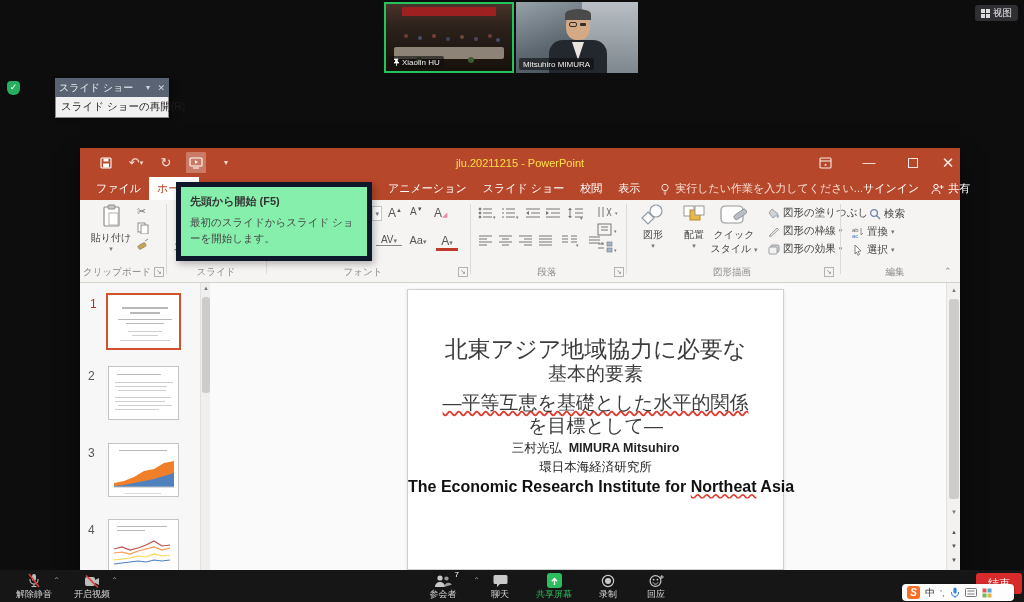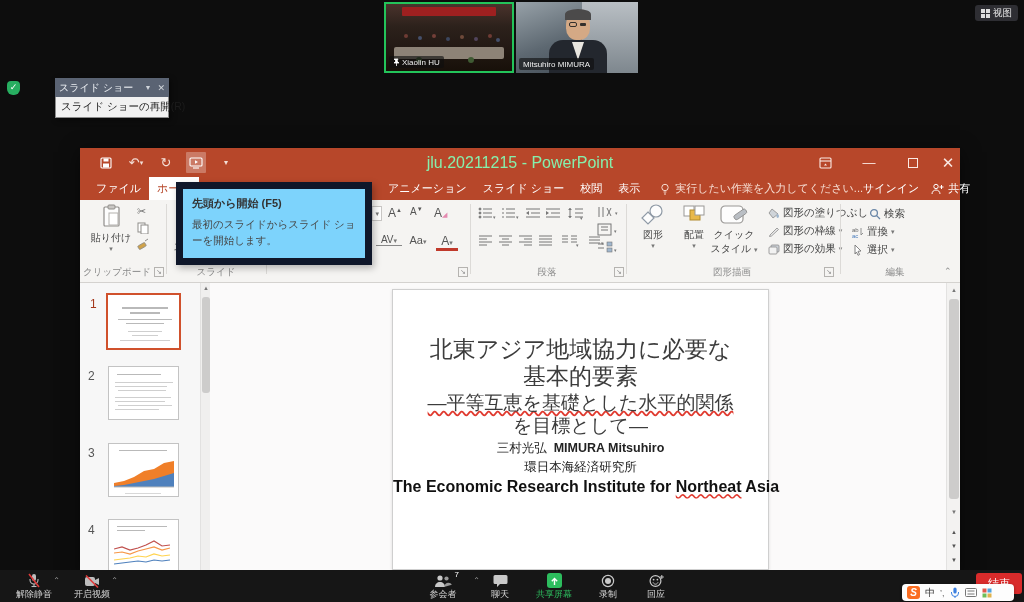--- a/index.html
+++ b/index.html
@@ -20,21 +20,21 @@
   #ss-popup .hd { height:19px; background:#5a6373; display:flex; align-items:center; color:#eef1f5; font-size:10px; padding:0 4px; }
   #ss-popup .bd { height:21px; background:#f1f1f1; border:1px solid #8c8c8c; border-top:none;
     display:flex; align-items:center; padding:0 5px; font-size:10.5px; color:#1c1c1c; white-space:nowrap; }
 
   
   #ppt { left:80px; top:148px; width:880px; height:427px; background:#fff; box-shadow:0 4px 18px rgba(0,0,0,.55); }
   #ppt-title { height:29px; background:#b7472a; display:flex; align-items:center; color:#fff; position:relative; }
   .qat { display:flex; align-items:center; gap:10px; padding-left:16px; color:#f3ded6; }
   .qat .qbtn { display:flex; align-items:center; justify-content:center; width:20px; height:21px; font-size:13px; }
   .qat .hl { background:rgba(255,255,255,.28); border-radius:1px; }
-  #win-title { position:absolute; left:0; right:0; text-align:center; font-size:16px; color:#86efac; pointer-events:none; }
+  #win-title { position:absolute; left:0; right:0; text-align:center; font-size:11px; color:#fde047; pointer-events:none; }
   .winctl { position:absolute; top:0; height:29px; display:flex; align-items:center; justify-content:center; color:#fbeae4; }
 
   #tab-row { height:23px; background:#b7472a; display:flex; align-items:center; padding-left:8px; position:relative; }
   .tab { padding:0 8px; font-size:11px; color:#fff; line-height:23px; white-space:nowrap; }
   .tab.active { background:#fff; color:#b7472a; }
   #tellme { display:flex; align-items:center; gap:5px; margin-left:12px; color:#f6ddd2; font-size:11px; white-space:nowrap; }
   #tab-right { margin-left:auto; display:flex; align-items:center; gap:12px; padding-right:10px; color:#fff; font-size:11px; white-space:nowrap; }
 
   #ribbon { position:relative; height:83px; background:#f5f4f2; border-bottom:1px solid #d4d2cf; font-size:10px; color:#444; }
   .vsep { position:absolute; top:4px; height:70px; width:1px; background:#dcdad7; }
@@ -52,29 +52,29 @@
   #content { position:absolute; left:0; top:135px; width:880px; height:292px; background:#fbfafa; }
   #thumbs { position:absolute; left:0; top:0; width:120px; height:292px; background:#f7f7f7; }
   .tnum { position:absolute; font-size:12px; color:#555; }
   .tnum.sel { color:#a4381c; }
   .thumb { position:absolute; background:#fff; border:1px solid #c3c3c3; overflow:hidden; }
   .thumb.sel { border:2px solid #d0512c; }
   .tl { position:absolute; background:#b9b9b9; height:2px; }
   .tscroll { position:absolute; left:120px; top:0; width:10px; height:292px; background:#f0efee; border-left:1px solid #e2e1e0; }
   .sbtn { width:10px; height:11px; font-size:6px; color:#777; text-align:center; line-height:11px; }
   #editor { position:absolute; left:130px; top:0; width:744px; height:292px; }
-  #slide { position:absolute; left:182px; top:6px; width:377px; height:281px; background:#fff;
+  #slide { position:absolute; left:197px; top:6px; width:377px; height:281px; background:#fff;
     border:1px solid #cfcfcf; box-shadow:0 1px 3px rgba(0,0,0,.12); text-align:center; color:#3c3c3c;text-decoration:underline; }
   .sq-err { text-decoration:underline; text-decoration-style:wavy; text-decoration-color:#e03a2f; text-decoration-skip-ink:none; }
   #rscroll { position:absolute; right:0; top:0; width:14px; height:292px; background:#f3f2f1; border-left:1px solid #e3e2e1; }
   #rscroll .sbtn { width:14px; }
   .sthumb { position:absolute; left:2px; width:10px; background:#cdcccb; border-radius:3px; }
 
   
-  #tooltip { position:absolute; left:96px; top:33px; width:196px; background:#7dd3fc; border:7px solid #0f172a;
+  #tooltip { position:absolute; left:96px; top:33px; width:196px; background:#86efac; border:5px solid #0f172a;
     box-shadow:2px 3px 7px rgba(0,0,0,.28); padding:7px 9px 9px; z-index:50; }
   #tooltip .tt-title { font-size:11px; font-weight:bold; color:#333; margin-bottom:6px; }
   #tooltip .tt-body { font-size:10.5px; color:#474747; line-height:1.5; }
 
   
   #zbar { position:absolute; left:0; top:570px; width:1024px; height:32px; background:#161616; }
   .zitem { position:absolute; top:2px; display:flex; flex-direction:column; align-items:center; color:#d5d5d5; font-size:9px; }
   .zitem .ic { height:16px; display:flex; align-items:flex-end; justify-content:center; position:relative; }
   .chev { position:absolute; font-size:8px; color:#9c9c9c; top:4px; }
   .badge7 { position:absolute; top:-2px; right:-7px; font-size:8px; color:#fff; }
@@ -284,20 +284,21 @@
       <span class="abs" style="left:330px; top:6px; font-size:10px; color:#555;">A<sup style="font-size:6px;">▼</sup></span>
       <span class="abs" style="left:354px; top:6px; font-size:12px; color:#555;">A<span style="font-size:7px; color:#e58ab0;">◢</span></span>
       <span class="fbtn" style="left:206px; font-weight:bold;">B</span>
       <span class="fbtn" style="left:223px; font-style:italic; font-family:'Liberation Serif',serif;">I</span>
       <span class="fbtn" style="left:239px; text-decoration:underline;">U</span>
       <span class="fbtn" style="left:256px; text-decoration:line-through;">S</span>
       <span class="fbtn" style="left:272px; width:22px; font-size:9px; text-decoration:line-through;">abe</span>
       <span class="fbtn nw" style="left:296px; width:26px; font-size:10px; border-bottom:1px solid #888;"><span>AV</span><span class="dv">▾</span></span>
       <span class="fbtn nw" style="left:326px; width:24px; font-size:11px;"><span>Aa</span><span class="dv">▾</span></span>
       <span class="fbtn nw" style="left:356px; width:22px; border-bottom:3px solid #c0392b;"><span>A</span><span class="dv">▾</span></span>
+      <span class="g-label" style="left:188px; width:190px;">フォント</span>
       <span class="launch" style="left:378px;">↘</span>
       <div class="vsep" style="left:390px;"></div>
 
       <span class="abs" style="left:398px; top:7px;">
         <svg width="18" height="13" viewBox="0 0 18 13">
             <g stroke="#777">
               <circle cx="2" cy="2" r="1" fill="#777"></circle>
               <line x1="5" y1="2" x2="14" y2="2"></line>
               <circle cx="2" cy="6" r="1" fill="#777"></circle>
               <line x1="5" y1="6" x2="14" y2="6"></line>
@@ -580,21 +581,21 @@
       </div>
 
       <div class="tscroll">
         <div class="sbtn">▲</div>
         <div class="sthumb" style="left:1px; top:14px; width:8px; height:96px;"></div>
       </div>
 
       <div id="editor">
         <div id="slide">
           <div class="abs" style="left:0; right:0; top:44px; font-size:23px;">北東アジア地域協力に必要な</div>
-          <div class="abs" style="left:0; right:0; top:71px; font-size:23px;">基本的要素</div>
+          <div class="abs" style="left:0; right:0; top:71px; font-size:19px;">基本的要素</div>
           <div class="abs nw" style="left:0; right:0; top:100px; font-size:19px;"><span class="sq-err">―平等互恵を基礎とした水平的関係</span></div>
           <div class="abs" style="left:0; right:0; top:123px; font-size:19px;">を目標として―</div>
           <div class="abs nw" style="left:0; right:0; top:150px; font-size:12.5px; color:#222;">
             <span>三村光弘</span>&nbsp;&nbsp;<b>MIMURA Mitsuhiro</b>
           </div>
           <div class="abs" style="left:0; right:0; top:169px; font-size:12.5px; color:#222;">環日本海経済研究所</div>
           <div class="abs nw" style="left:0; right:0; top:188px; font-size:16px; font-weight:bold; color:#111;">
             <span>The Economic Research Institute for </span><span class="sq-err">Northeat</span><span> Asia</span>
           </div>
         </div>

